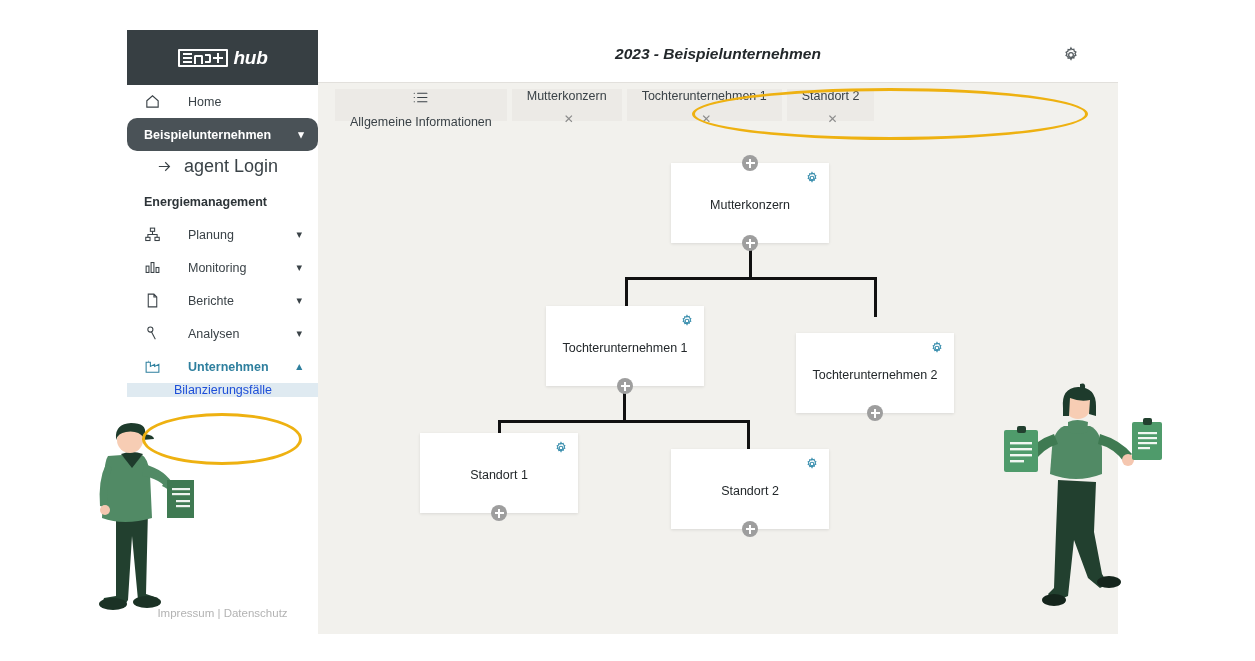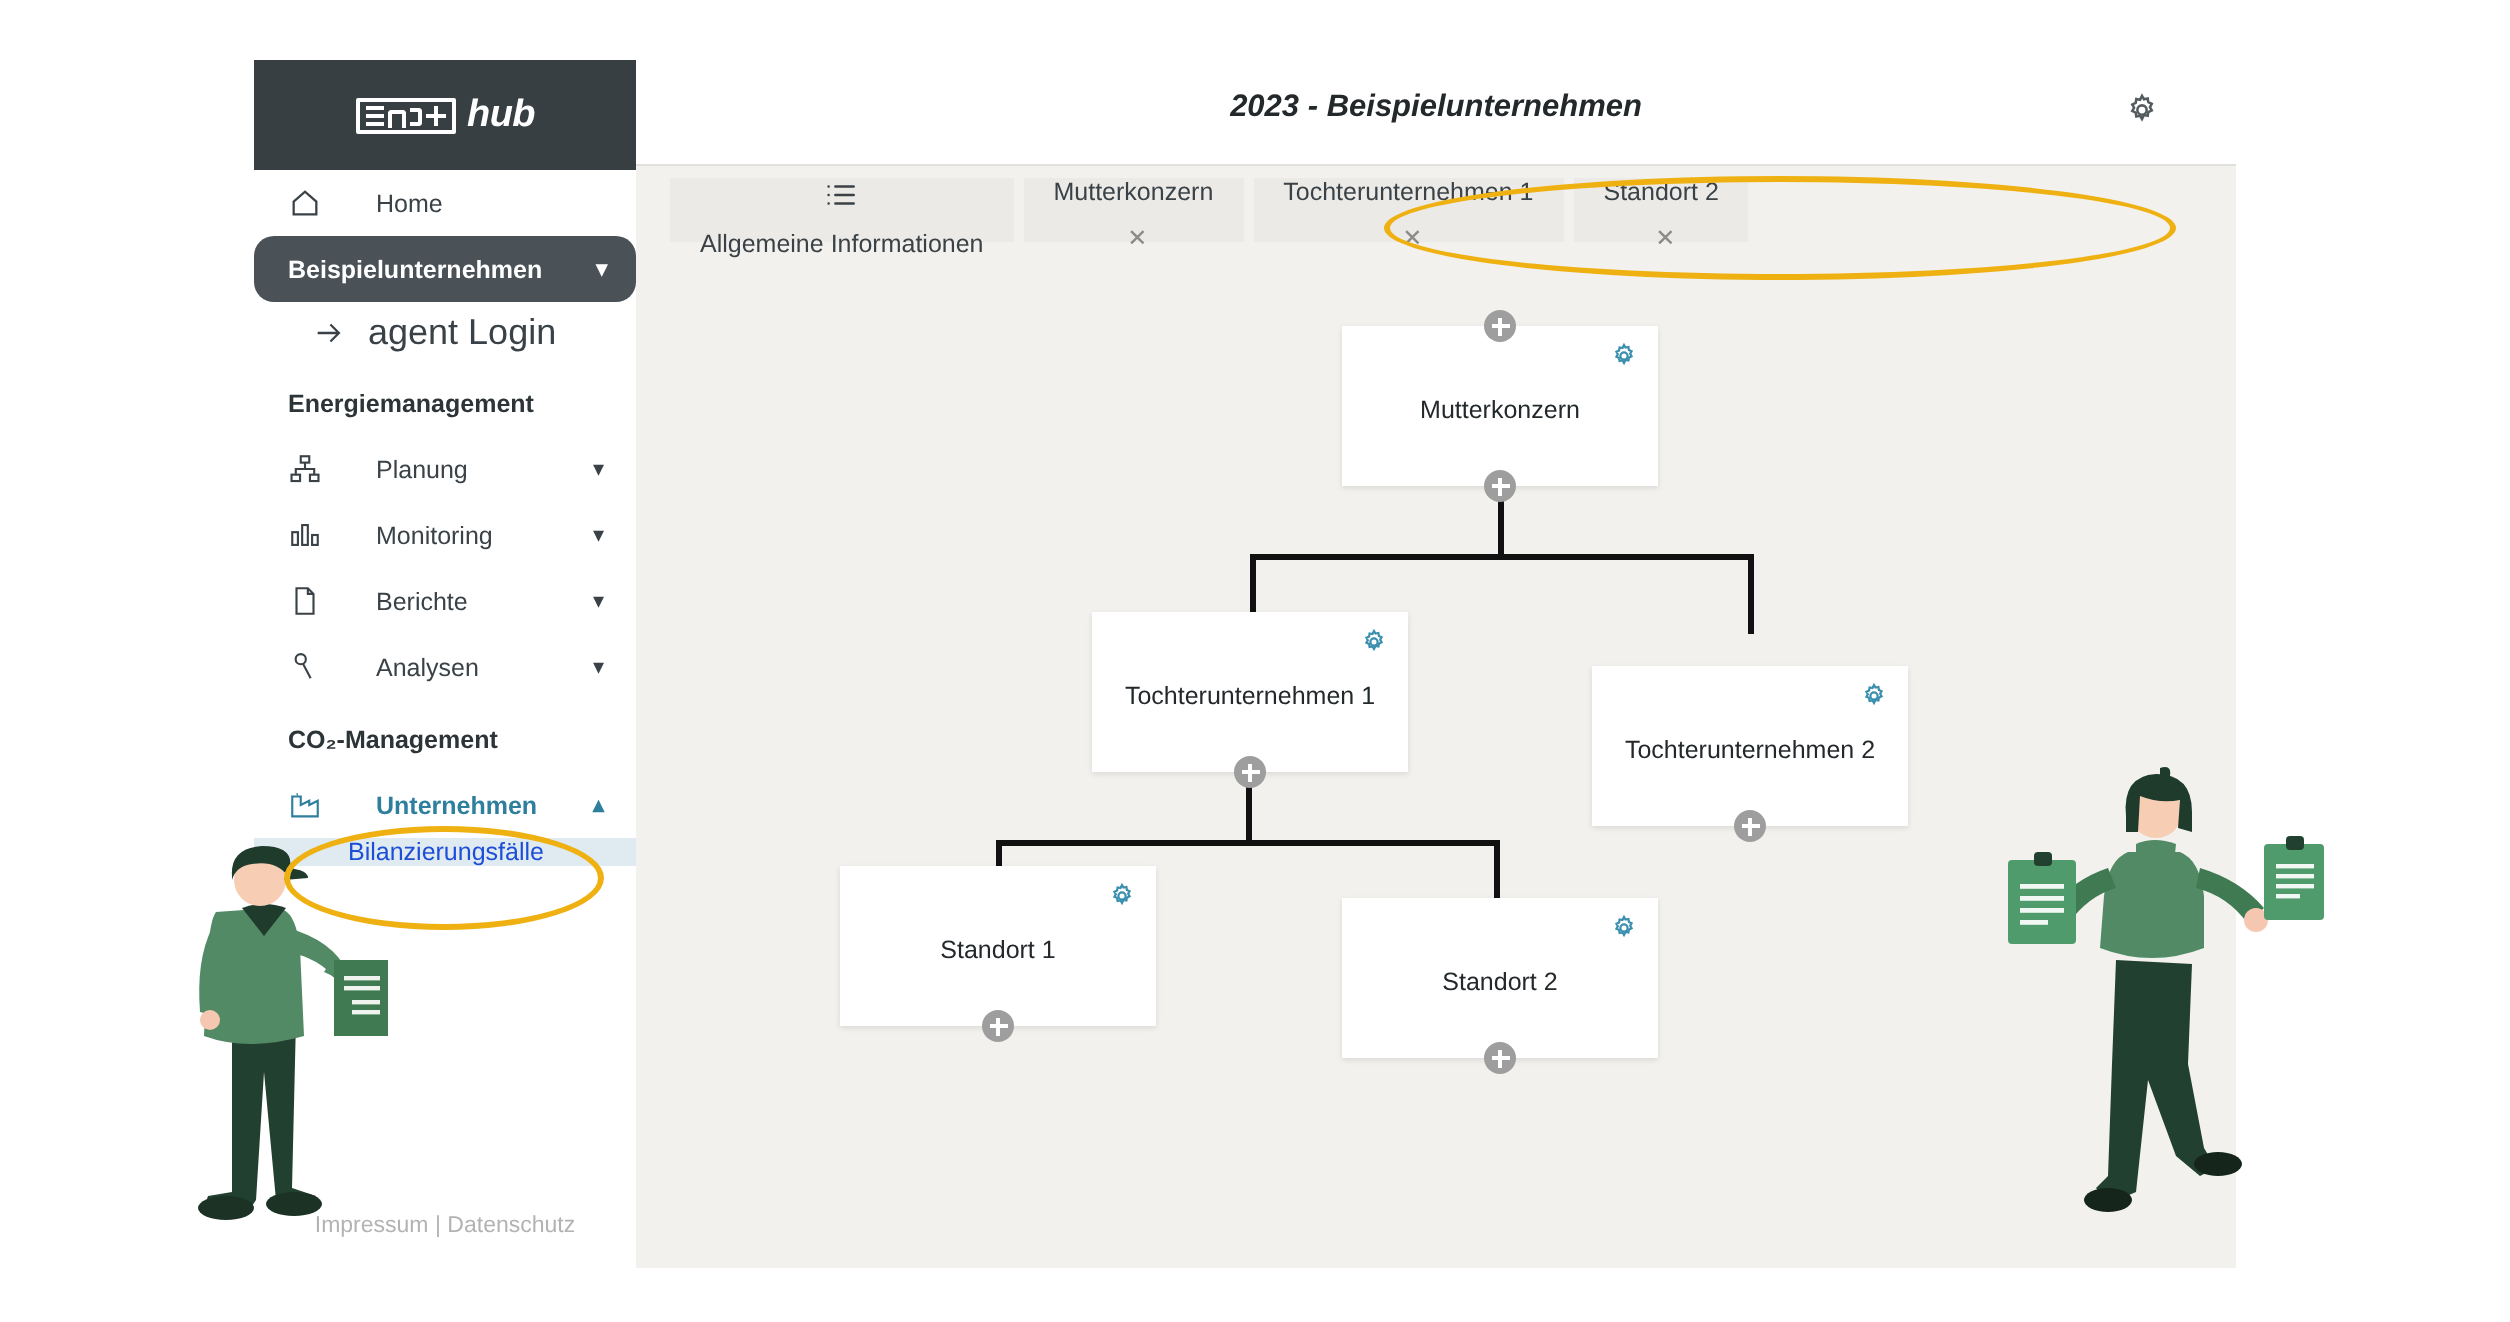--- a/index.html
+++ b/index.html
@@ -210,21 +210,20 @@
 
     <div class="nav-item">
       <svg class="ico" viewBox="0 0 24 24" fill="none" stroke="#3a4247" stroke-width="1.5">
         <circle cx="9" cy="6.5" r="3.6"></circle>
           <path d="M10.5 9.5 L16 20"></path>
       </svg>
       <span>Analysen</span>
       <span class="chev">▾</span>
     </div>
 
-    <div class="nav-head">CO₂-Management</div>
 
     <div class="nav-item blue">
       <svg class="ico" viewBox="0 0 24 24" fill="none" stroke="#2e7f9e" stroke-width="1.5">
         <path d="M3 20 H21 V9 L15 12 V9 L9 12 V6 H3 Z"></path>
           <path d="M6 4.5 h1"></path>
       </svg>
       <span>Unternehmen</span>
       <span class="chev">▴</span>
     </div>
 

